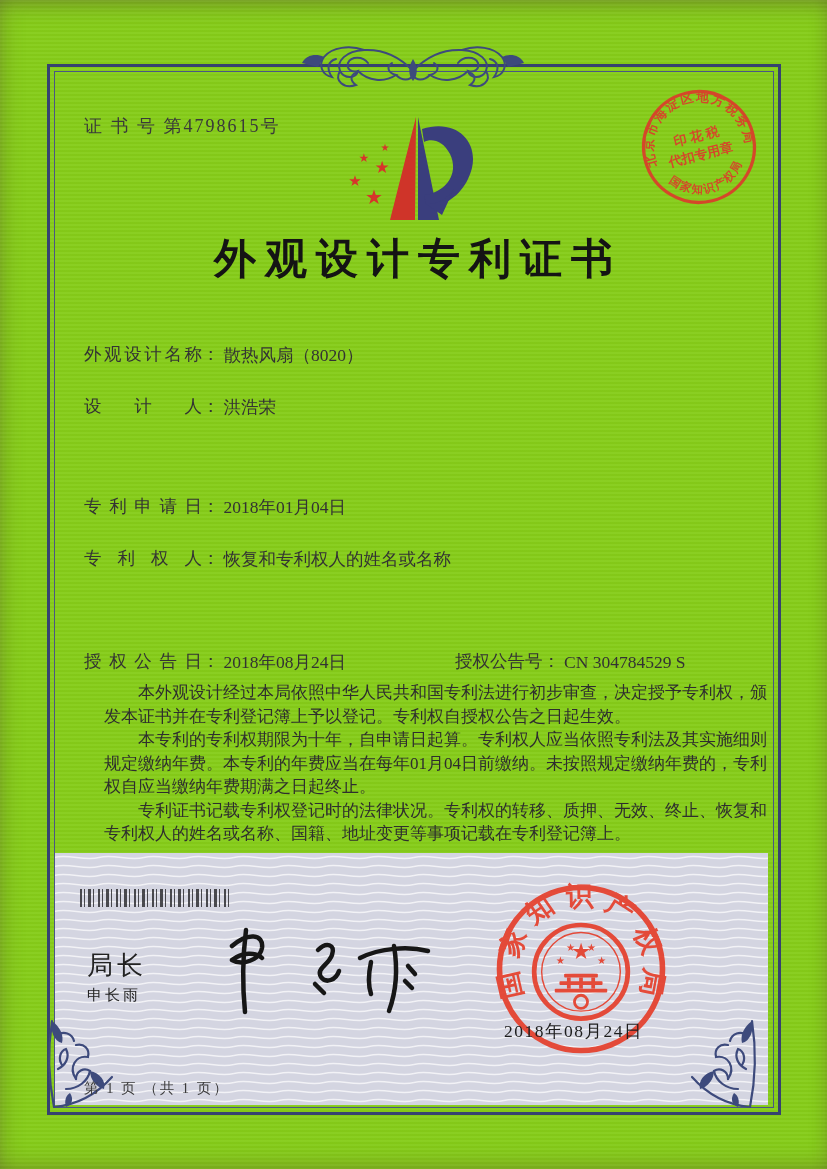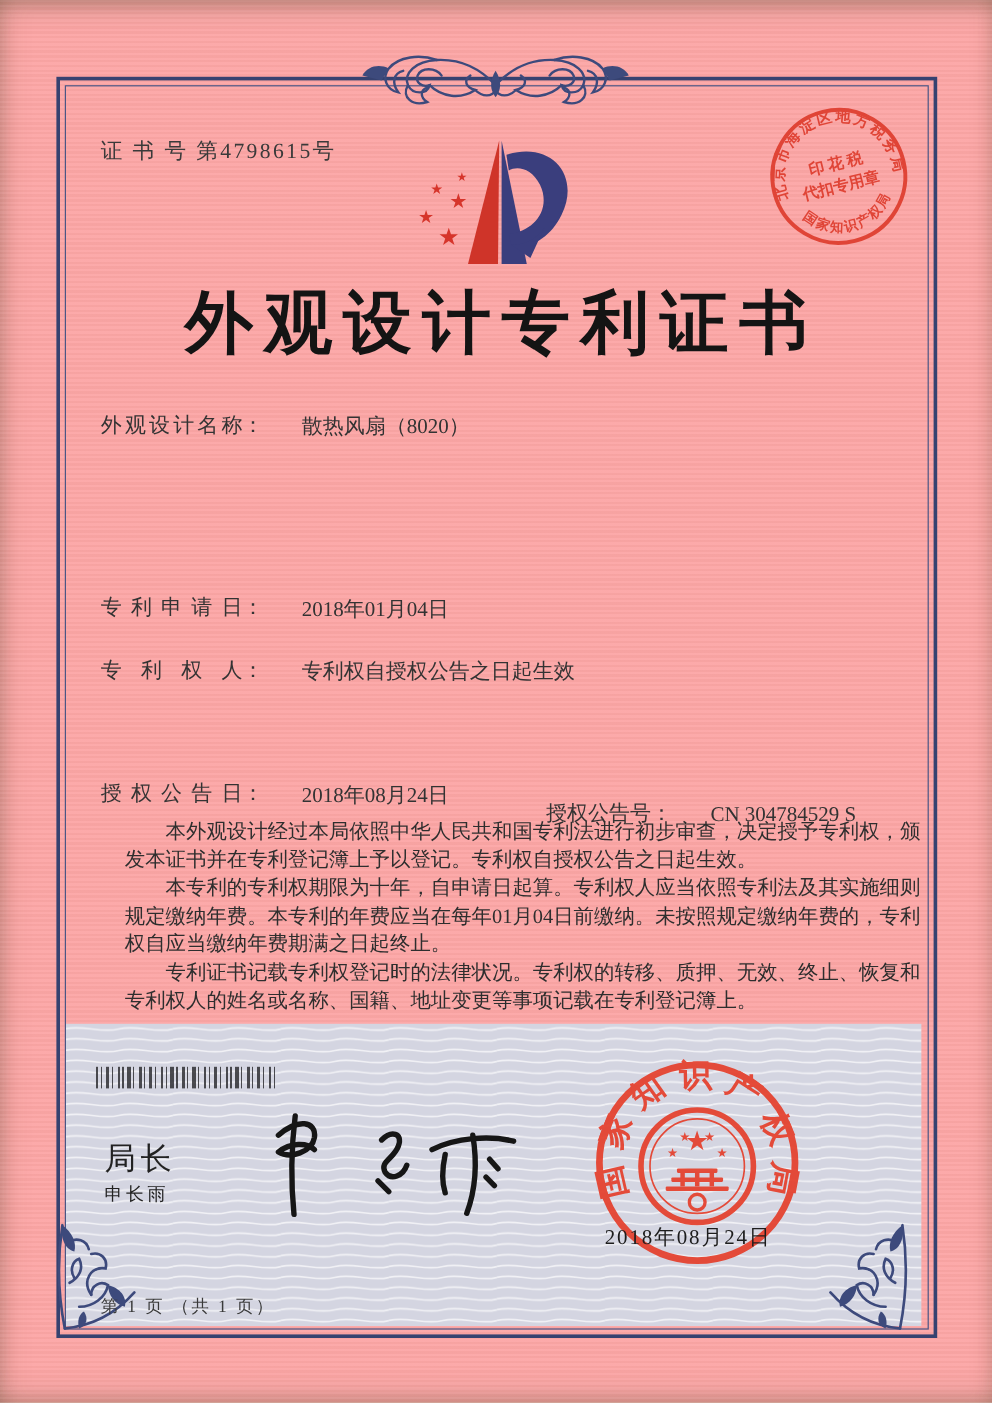--- a/index.html
+++ b/index.html
@@ -1,18 +1,18 @@
 <!DOCTYPE html>
 <html><head>
 <meta charset="utf-8">
 <style>
   html,body{margin:0;padding:0;background:#d9d4c2;}
   .page{
     position:relative; width:827px; height:1169px; overflow:hidden;
-    background:#fca5a5;
+    background:#84cc16;
     font-family:"Liberation Serif","DejaVu Serif",serif;
     color:#2b2b2b;
     box-shadow:inset 0 14px 22px -12px rgba(90,78,52,.5),
                inset 14px 0 26px -16px rgba(90,78,52,.35),
                inset -10px 0 22px -14px rgba(90,78,52,.28),
                inset 0 -16px 26px -16px rgba(90,78,52,.4);
   }
   .page::before{ 
     content:""; position:absolute; inset:0; pointer-events:none;
     background:repeating-linear-gradient(180deg, rgba(255,255,255,.05) 0 2px, rgba(120,110,80,.04) 2px 4px);
@@ -20,26 +20,26 @@
   
   .frame-outer{position:absolute; left:47px; top:64px; width:728px; height:1045px;
     border:3px solid #364270;}
   .frame-inner{position:absolute; left:4px; top:4px; right:4px; bottom:4px;
     border:1px solid #4a5685;}
   
   .wave-band{position:absolute; left:54px; top:853px; width:714px; height:252px;}
   
   .cert-number{position:absolute; left:84px; top:114px; font-size:18px; letter-spacing:2px; color:#3a3a3a;}
   .title{position:absolute; left:0; right:0; top:231px; text-align:center;
-    font-size:57px; font-weight:bold; letter-spacing:9px; color:#141414; text-indent:9px;}
+    font-size:42px; font-weight:bold; letter-spacing:9px; color:#141414; text-indent:9px;}
   .frow{position:absolute; left:84px; width:664px; font-size:17.5px; color:#333;}
   .flabel{display:inline-block; width:118px; text-align:justify; text-align-last:justify; vertical-align:top; white-space:normal;}
   .fcolon{display:inline-block; vertical-align:top; margin-right:4px;}
-  .fvalue{display:inline-block; vertical-align:top; max-width:524px; line-height:1.55;margin-left:28px;}
-  .frow-right{position:absolute; left:371px; top:16px;}
+  .fvalue{display:inline-block; vertical-align:top; max-width:524px; line-height:1.55;}
+  .frow-right{position:absolute; left:371px; top:0;}
   .flabel-auto{display:inline-block; vertical-align:top;}
   .paragraphs{position:absolute; left:84px; top:681px; width:663px;
     font-size:17px; line-height:23.5px; text-align:justify; color:#2e2e2e;margin-left:20px;}
   .paragraphs p{margin:0; text-indent:2em;}
   
   .barcode{position:absolute; left:80px; top:889px; width:151px; height:18px;
     background:repeating-linear-gradient(90deg,
       #2f2f33 0 2px, transparent 2px 4px, #2f2f33 4px 5px, transparent 5px 8px,
       #2f2f33 8px 11px, transparent 11px 13px, #2f2f33 13px 14px, transparent 14px 18px);
     opacity:.85;}
@@ -166,25 +166,28 @@
       <text x="65" y="58" text-anchor="middle" font-size="14" font-weight="bold" fill="#dd3a2b">印 花 税</text>
       <text x="65" y="78" text-anchor="middle" font-size="14" font-weight="bold" fill="#dd3a2b">代扣专用章</text>
     </svg>
   </div>
 
   <div class="title">外观设计专利证书</div>
 
   <div class="frow" style="top:342px">
     <span class="flabel">外观设计名称</span><span class="fcolon">：</span><span class="fvalue">散热风扇（8020）</span>
   </div>
+  <div class="frow" style="top:394px">
+    <span class="flabel">设计人</span><span class="fcolon">：</span><span class="fvalue">洪浩荣</span>
+  </div>
   <div class="frow" style="top:494px">
     <span class="flabel">专利申请日</span><span class="fcolon">：</span><span class="fvalue">2018年01月04日</span>
   </div>
   <div class="frow" style="top:546px">
-    <span class="flabel">专利权人</span><span class="fcolon">：</span><span class="fvalue">专利权自授权公告之日起生效</span>
+    <span class="flabel">专利权人</span><span class="fcolon">：</span><span class="fvalue">恢复和专利权人的姓名或名称</span>
   </div>
   <div class="frow" style="top:649px">
     <span class="flabel">授权公告日</span><span class="fcolon">：</span><span class="fvalue">2018年08月24日</span>
     <span class="frow-right">
       <span class="flabel-auto">授权公告号</span><span class="fcolon">：</span><span class="fvalue">CN 304784529 S</span>
     </span>
   </div>
 
   <div class="paragraphs">
     <p>本外观设计经过本局依照中华人民共和国专利法进行初步审查，决定授予专利权，颁发本证书并在专利登记簿上予以登记。专利权自授权公告之日起生效。</p>

